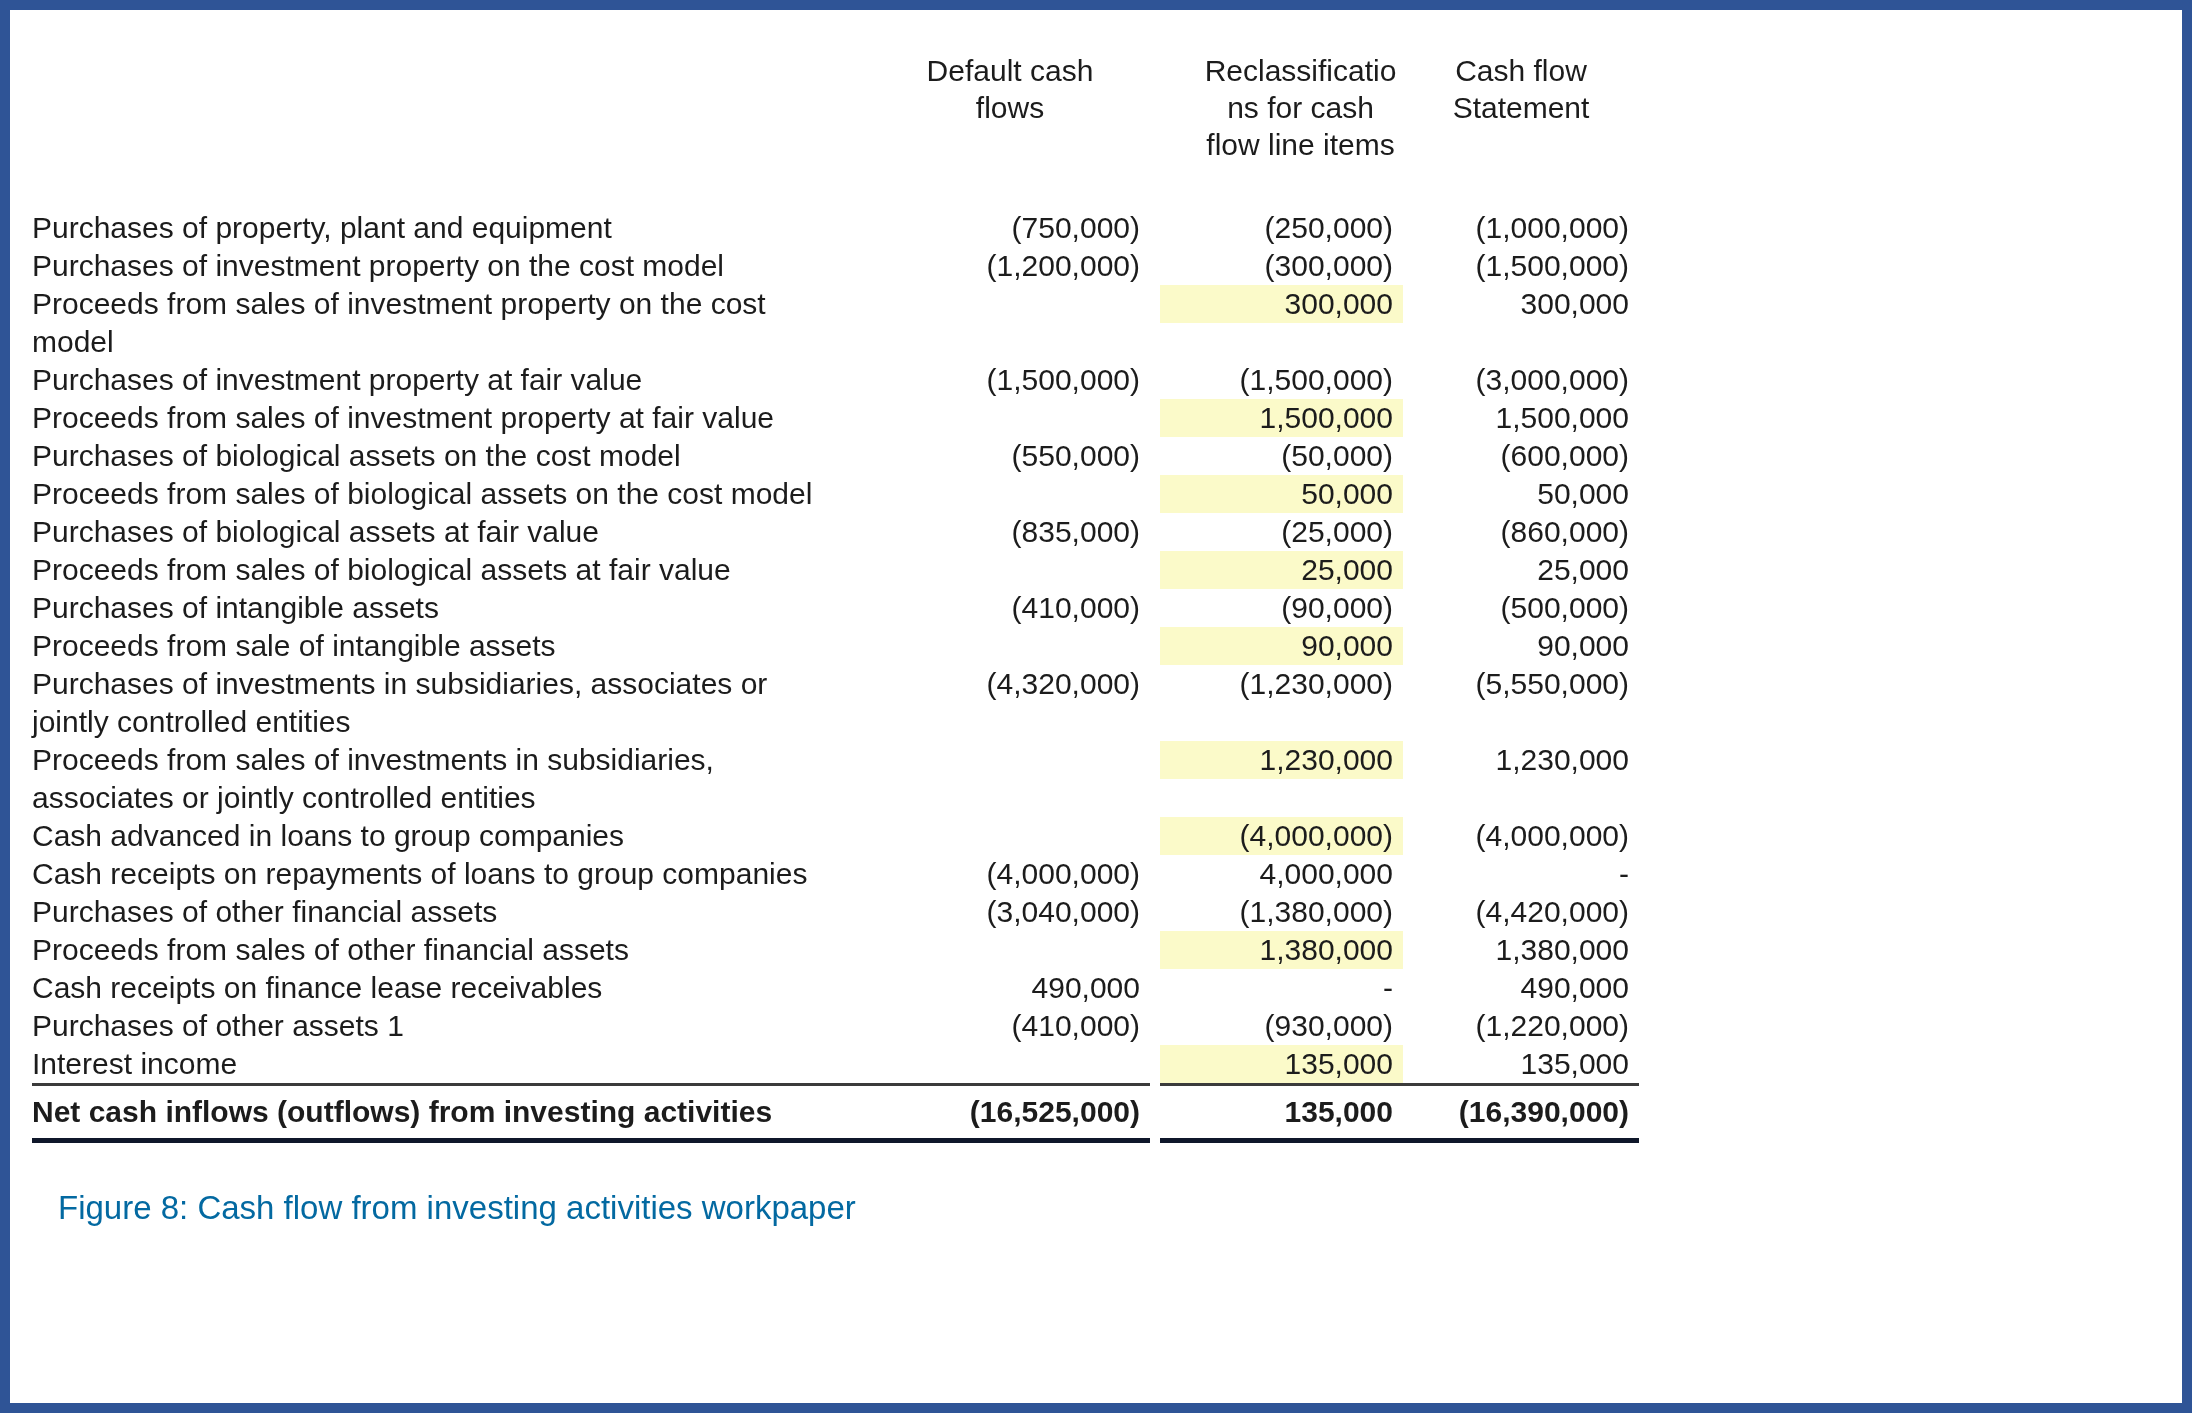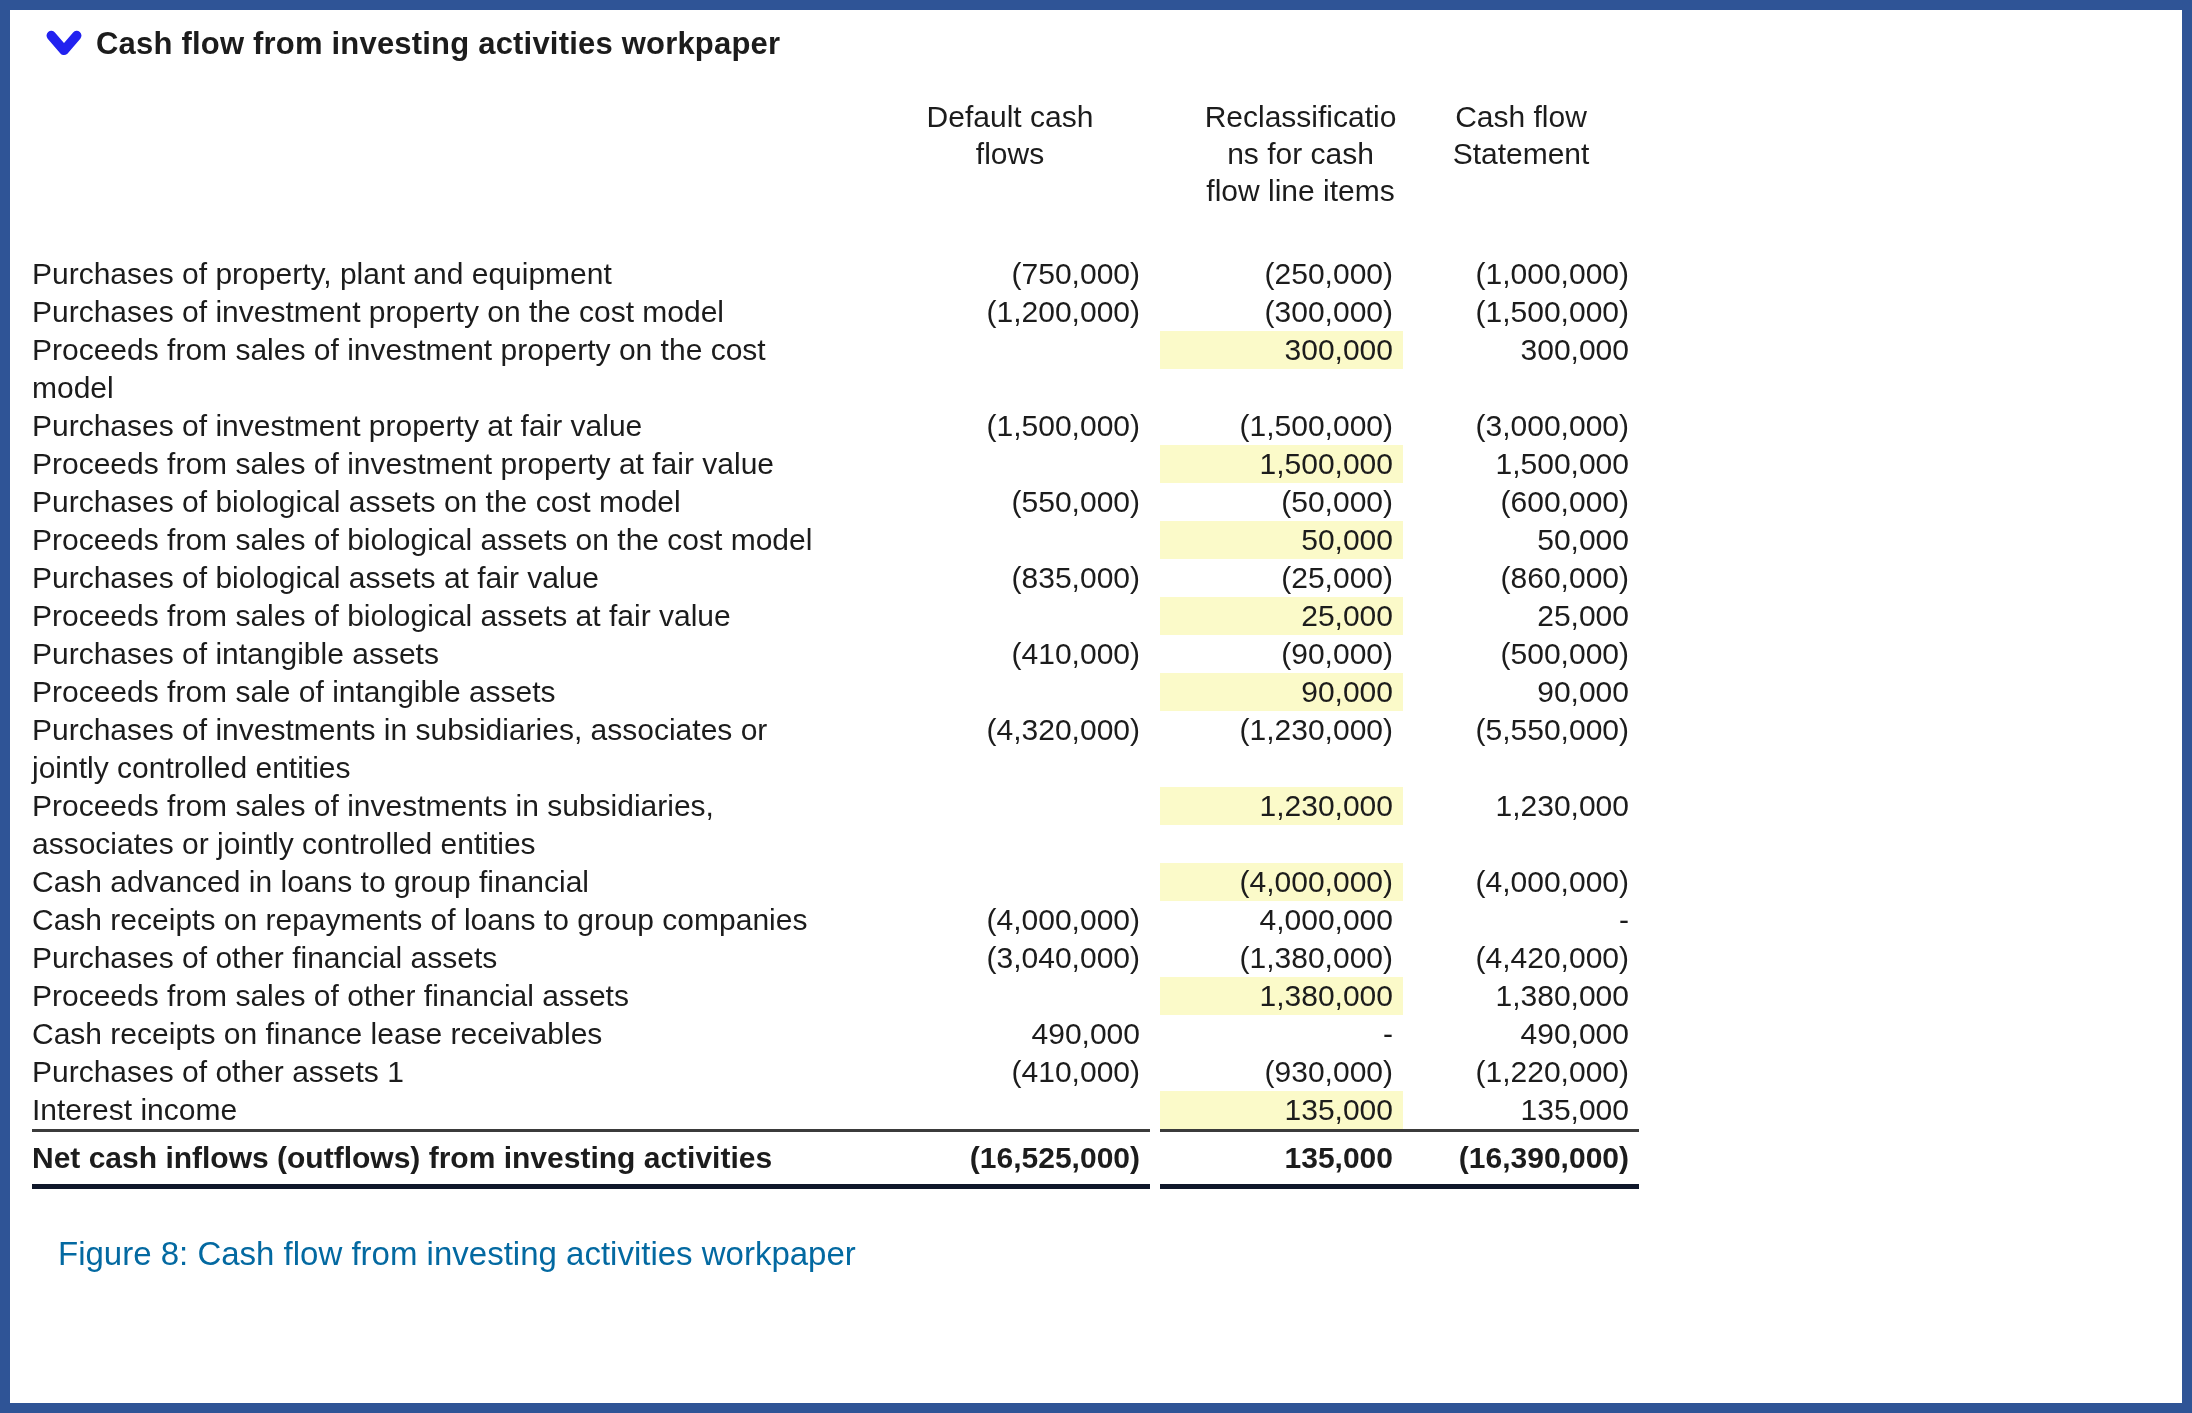--- a/index.html
+++ b/index.html
@@ -78,26 +78,20 @@
     font-size: 33px;
     color: #0369a1;
   }
 </style>
 </head>
 <body>
 
 <div class="frame">
   <div class="content">
 
-    <div class="title-row">
-      <svg class="chevron" viewBox="0 0 34 26" aria-hidden="true">
-        <path d="M5 5 L17 19 L29 5" fill="none" stroke="currentColor" stroke-width="9" stroke-linecap="round" stroke-linejoin="round"></path>
-      </svg>
-      <span class="title">Cash flow from investing activities workpaper</span>
-    </div>
 
     <table class="wp">
       <colgroup>
         <col class="c-label">
           <col class="c-1">
           <col class="c-gap">
           <col class="c-2">
           <col class="c-3">
       </colgroup>
       <thead>
@@ -293,21 +287,21 @@
     <td class="spc"></td>
     <td class="num">
               <div class="val hl">1,230,000</div>
             </td>
     <td class="num">
               <div class="val">1,230,000</div>
             </td>
   </tr>
 
   <tr>
-    <td class="lbl">Cash advanced in loans to group financial</td>
+    <td class="lbl">Cash advanced in loans to group companies</td>
     <td class="num">
               <div class="val"></div>
             </td>
     <td class="spc"></td>
     <td class="num">
               <div class="val hl">(4,000,000)</div>
             </td>
     <td class="num">
               <div class="val">(4,000,000)</div>
             </td>

